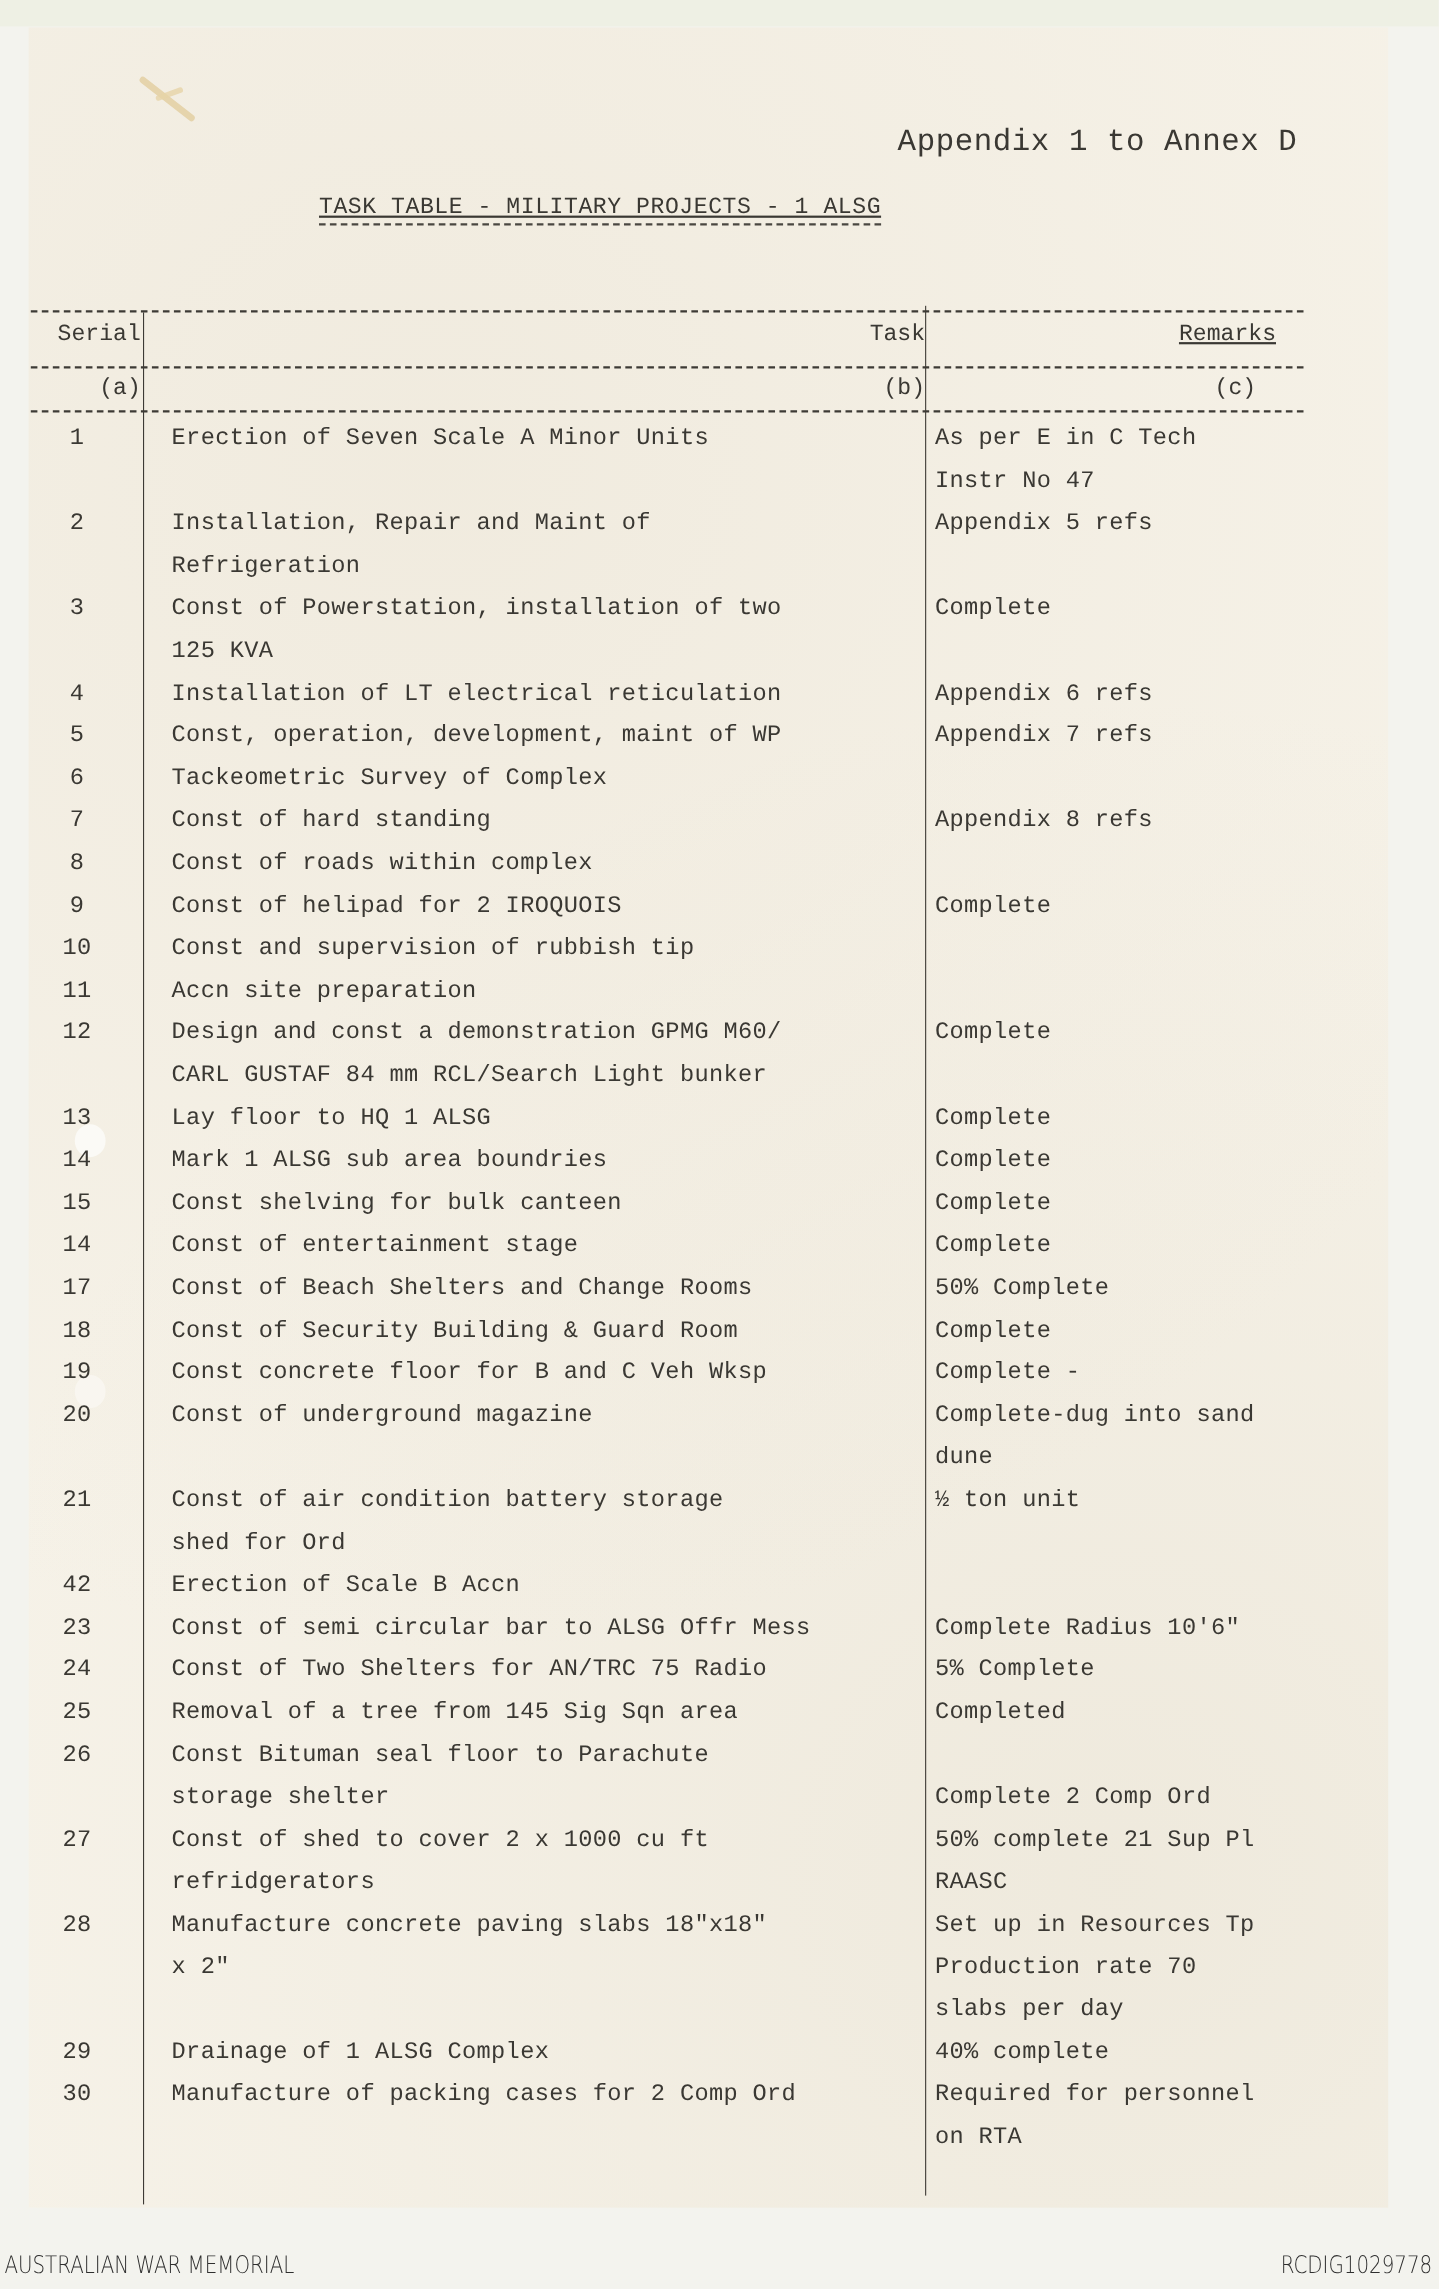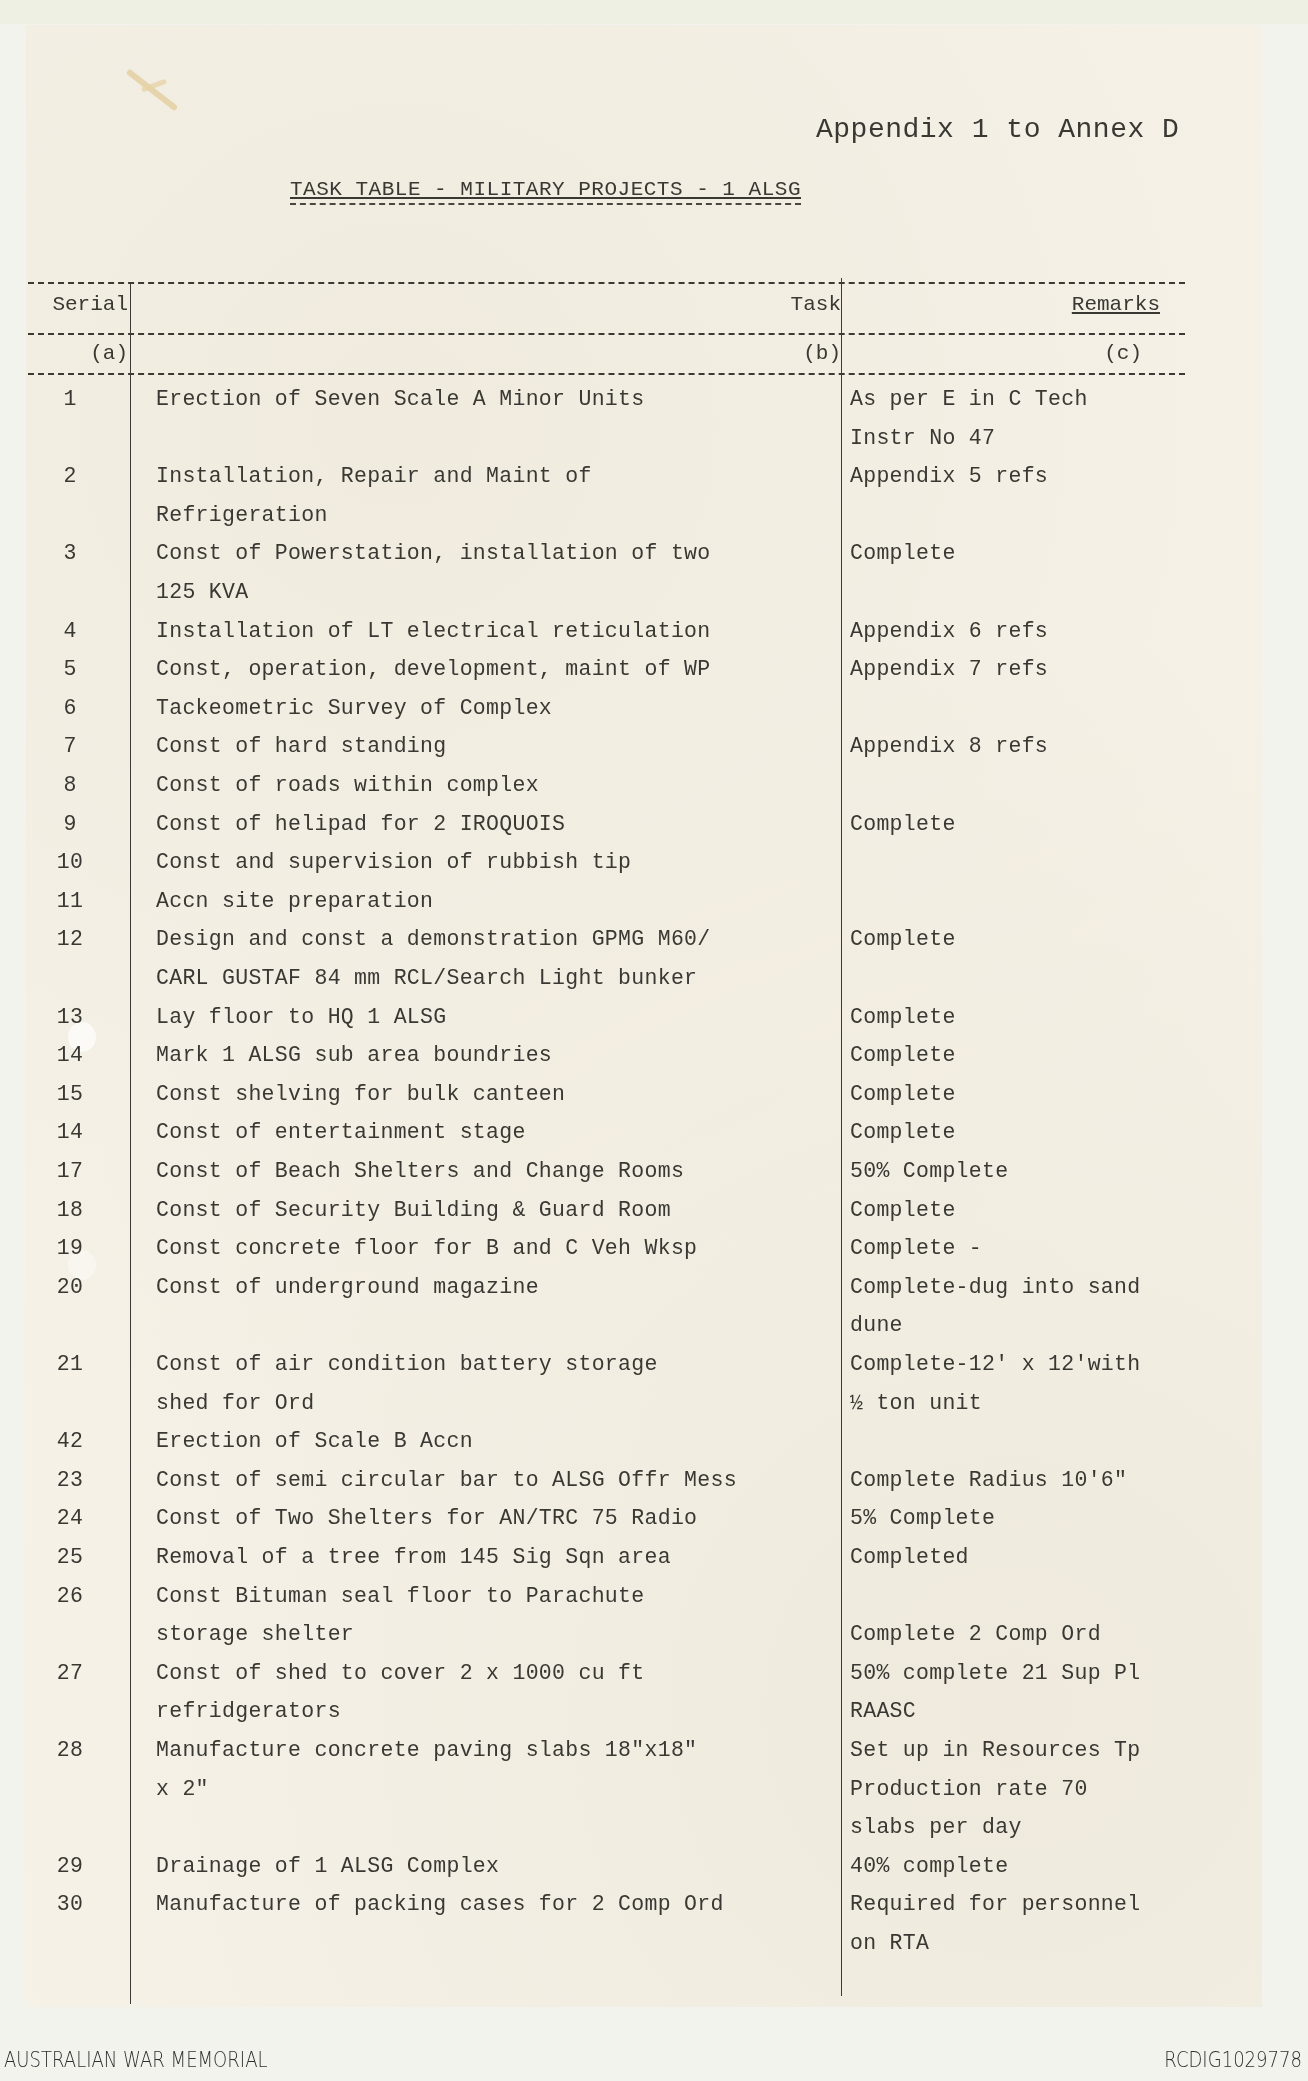--- a/index.html
+++ b/index.html
@@ -247,21 +247,20 @@
         <span class="line">dune</span>
       </div>
     </div>
     <div class="row" style="top: 1345px;">
       <div class="serial line">21</div>
       <div class="task">
         <span class="line">Const of air condition battery storage</span>
         <span class="line">shed for Ord</span>
       </div>
       <div class="remark">
-        <span class="line">Complete-12' x 12'with</span>
         <span class="line">½ ton unit</span>
       </div>
     </div>
     <div class="row" style="top: 1422.2px;">
       <div class="serial line">42</div>
       <div class="task">
         <span class="line"> Erection of Scale B Accn</span>
       </div>
       <div class="remark"></div>
     </div>

